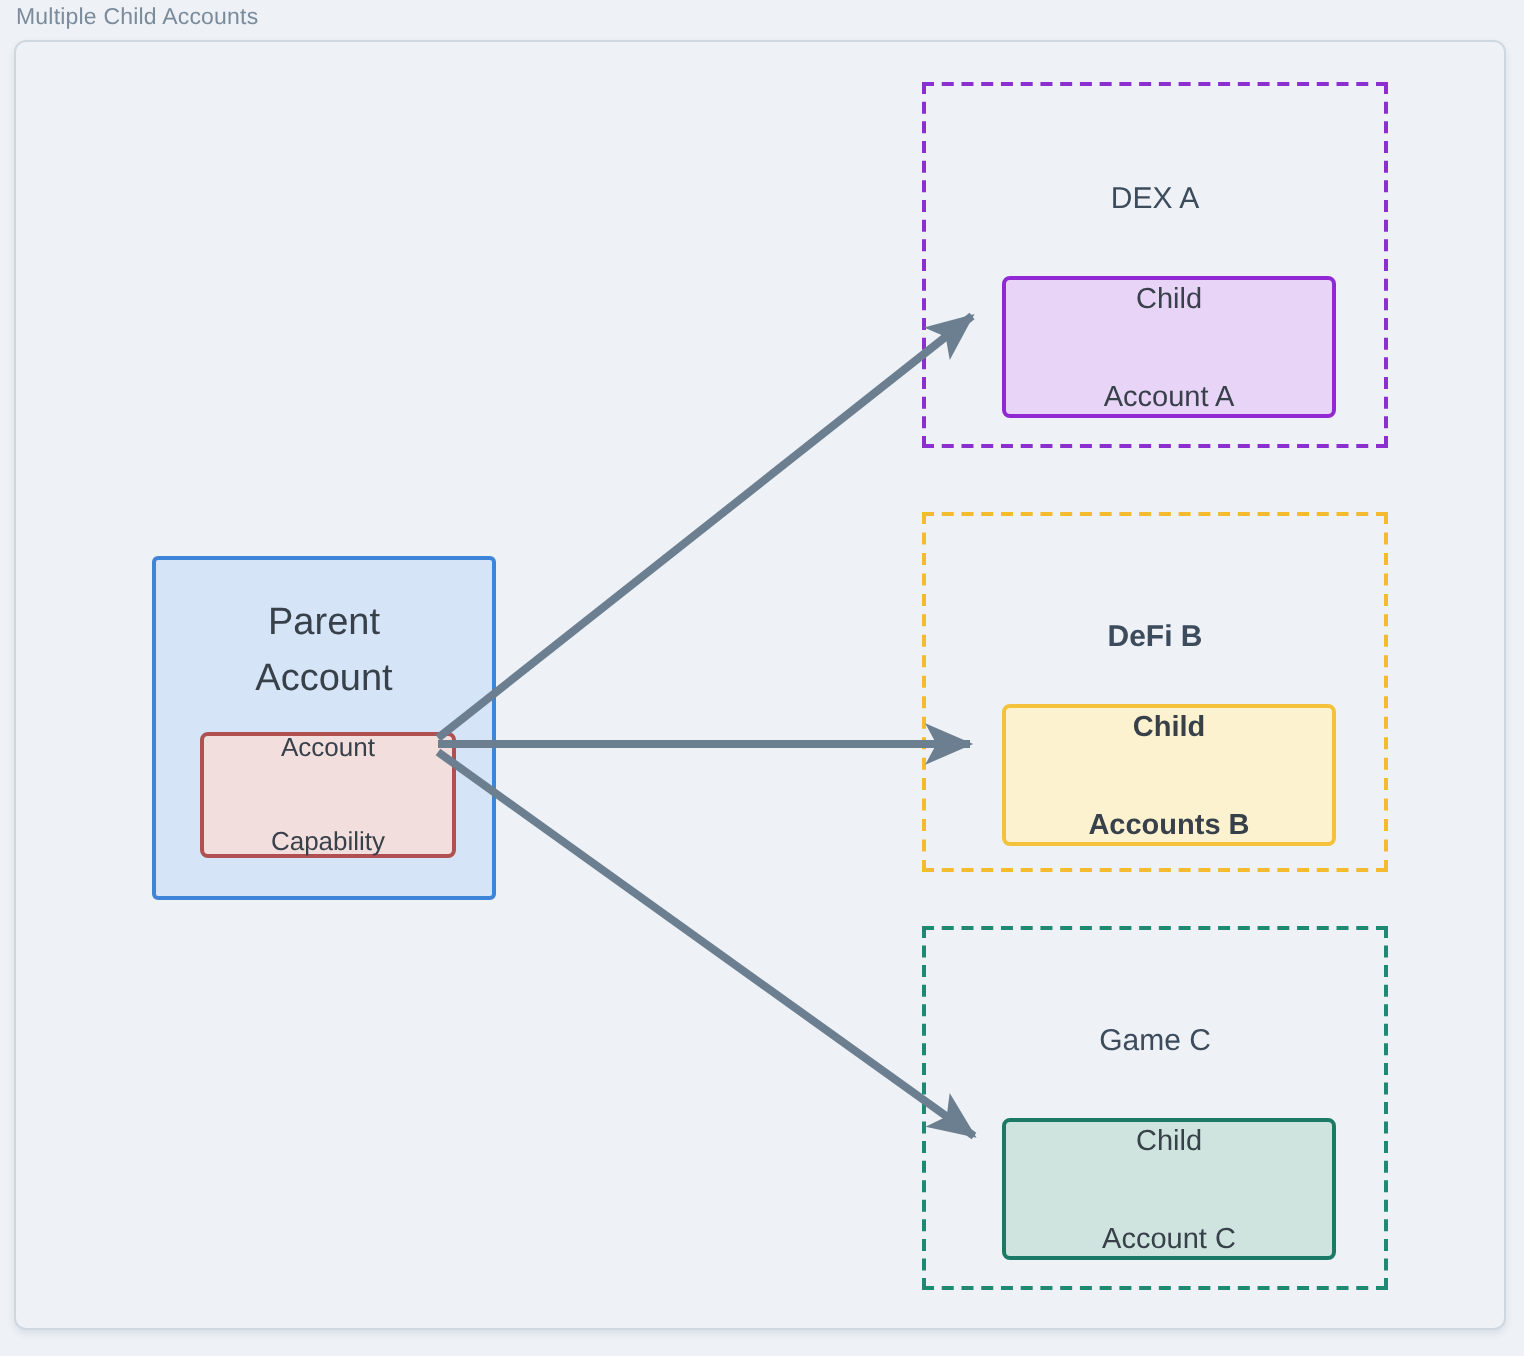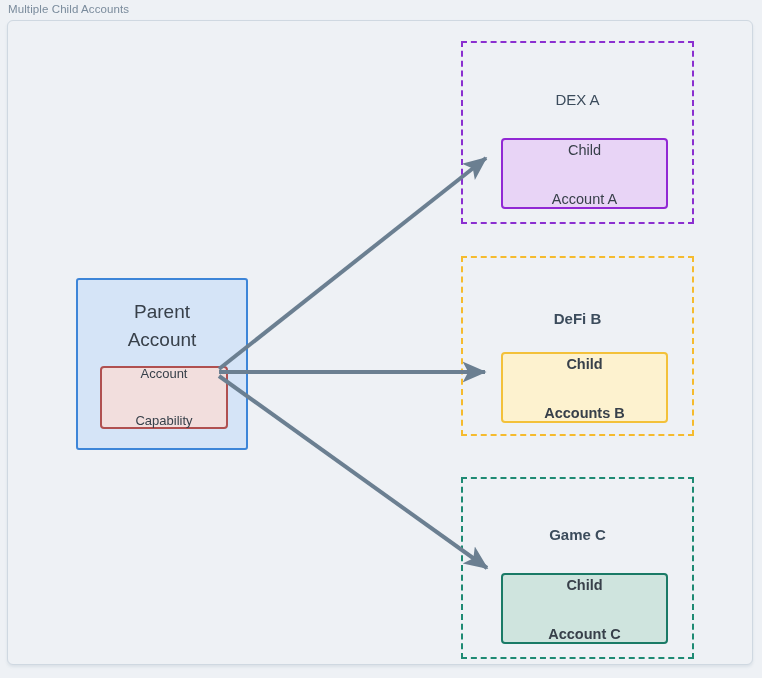--- a/index.html
+++ b/index.html
@@ -143,21 +143,21 @@
     </div>
 
     <div class="group-box" id="group-defi-b" style="left:453px; top:235px; width:233px; height:180px; border-color:#f5bb2e;font-weight:bold;">
       <div class="group-label" style="top:52px;">DeFi B</div>
       <div class="node-box" id="child-account-b" style="left:38px; top:94px; width:167px; height:71px; background:#fdf2cf; border-color:#f3c13a;">
         <span>Child</span>
         <span class="line2">Accounts B</span>
       </div>
     </div>
 
-    <div class="group-box" id="group-game-c" style="left:453px; top:456px; width:233px; height:182px; border-color:#1e8a73;font-weight:bold;">
+    <div class="group-box" id="group-game-c" style="left:453px; top:442px; width:233px; height:182px; border-color:#1e8a73;">
       <div class="group-label" style="top:47px;">Game C</div>
       <div class="node-box" id="child-account-c" style="left:38px; top:94px; width:167px; height:71px; background:#cfe4de; border-color:#1a7a66;">
         <span>Child</span>
         <span class="line2">Account C</span>
       </div>
     </div>
 
   </div>
 
   <svg id="arrow-layer" viewBox="0 0 762 678">

